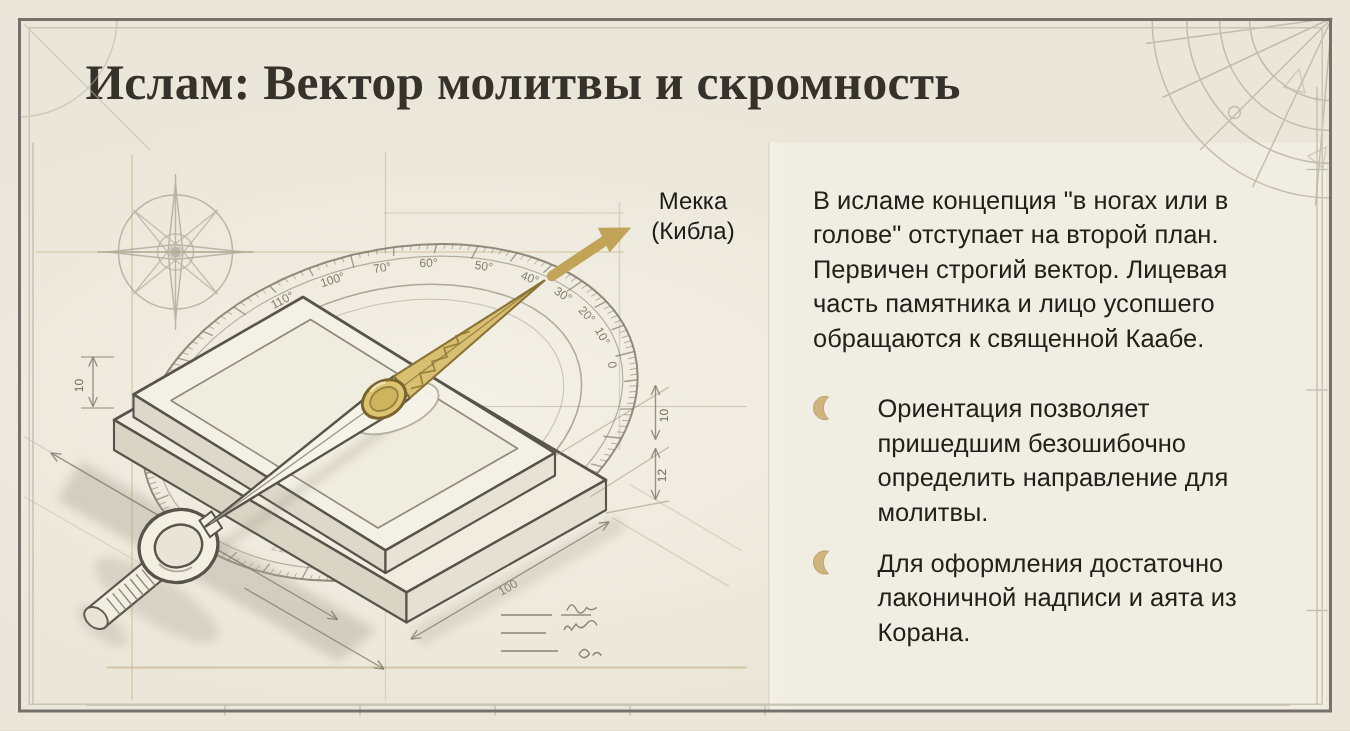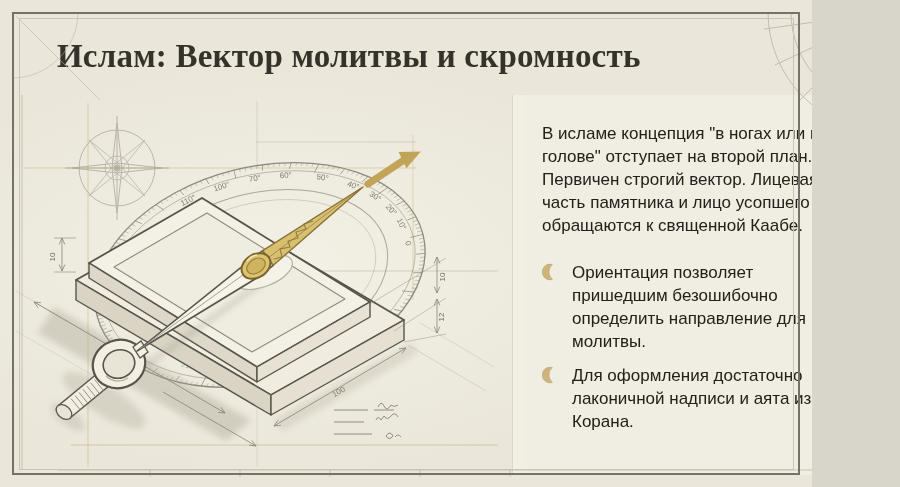--- a/index.html
+++ b/index.html
@@ -1,17 +1,17 @@
 <!DOCTYPE html>
 <html><head>
 <meta charset="utf-8">
 <style>
   html,body{margin:0;padding:0;background:#d8d5ca;}
   .stage{
-    position:relative;width:812px;height:487px;overflow:hidden;
+    position:relative;width:900px;height:487px;overflow:hidden;
     background:#eae6da;
     background-image:radial-gradient(ellipse at 35% 55%, #f3f0e5 0%, rgba(243,240,229,0) 55%);
     font-family:"Liberation Sans",sans-serif;
   }
   .frame-outer{position:absolute;left:12px;top:12px;right:12px;bottom:12px;border:2px solid #74726a;pointer-events:none;z-index:5;}
   .frame-inner{position:absolute;left:19px;top:18px;right:18px;bottom:17px;border:1px solid #c9c5b5;pointer-events:none;z-index:5;}
   .overlay{position:absolute;left:0;top:0;z-index:4;pointer-events:none;}
   .title{
     position:absolute;left:57px;top:36px;width:780px;z-index:3;
     font-family:"Liberation Serif",serif;font-weight:600;font-size:33px;line-height:40px;
@@ -23,21 +23,21 @@
     position:absolute;left:406px;top:30px;width:80px;z-index:3;
     font-size:16px;line-height:20px;color:#1b1b18;text-align:center;font-weight:500;
   }
   .panel{
     position:absolute;left:512px;top:95px;width:372px;height:380px;z-index:2;
     background:linear-gradient(90deg,#f3f0e6 0%,#f0ede2 14px,#f0ede2 100%);
     border-left:1px solid #ddd9ca;
     box-sizing:border-box;padding:27px 26px 0 29px;
   }
   .intro{font-size:17px;line-height:23px;color:#21201a;margin:0 0 24px 0;}
-  .bullet{display:flex;gap:12px;margin:0 16px 11px 0;}
+  .bullet{display:flex;gap:25px;margin:0 16px 11px 0;}
   .bullet .moon{flex:0 0 18px;width:18px;height:18px;margin-top:2px;}
   .bullet .btxt{font-size:17px;line-height:23px;color:#21201a;}
 </style>
 </head>
 <body>
 
 <div class="stage">
 
   <div class="frame-outer"></div>
   <div class="frame-inner"></div>
@@ -433,20 +433,24 @@
           <path d="M231,166 a12,9 -33 0 1 10,-6" stroke="#f3e7bb" stroke-width="1.6" fill="none" opacity="0.9"></path>
         </g>
       </g>
 
       <g>
         <line x1="352" y1="89" x2="388" y2="65" stroke="#c2a458" stroke-width="7" stroke-linecap="round"></line>
         <polygon points="404,55 392,73.6 382,58.4" fill="#c2a458" transform="rotate(8 393 62)"></polygon>
       </g>
     </svg>
 
+    <div class="qibla-label">
+      <div>Мекка</div>
+      <div>(Кибла)</div>
+    </div>
   </div>
 
   <div class="panel">
     <p class="intro">В исламе концепция "в ногах или в голове" отступает на второй план. Первичен строгий вектор. Лицевая часть памятника и лицо усопшего обращаются к священной Каабе.</p>
 
     <div class="bullet">
       <svg class="moon" viewBox="0 0 20 20">
         <path d="M11.5,1.8 A8.6,8.6 0 1,0 11.5,18.2 A10.8,10.8 0 0,1 11.5,1.8 Z" fill="#cfb47e" stroke="#b6975c" stroke-width="0.6"></path>
       </svg>
       <div class="btxt">Ориентация позволяет пришедшим безошибочно определить направление для молитвы.</div>

